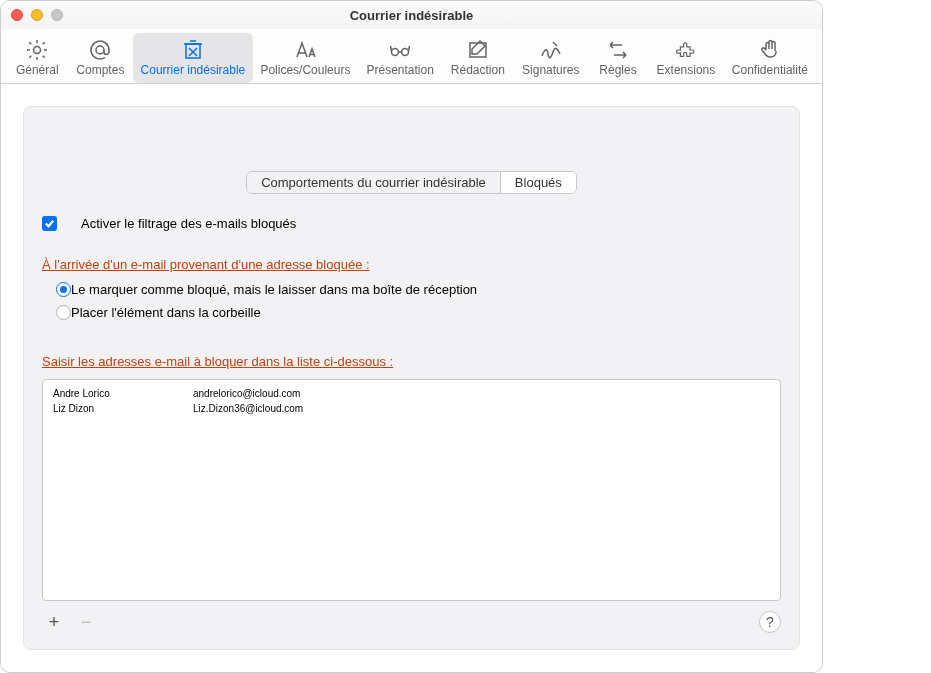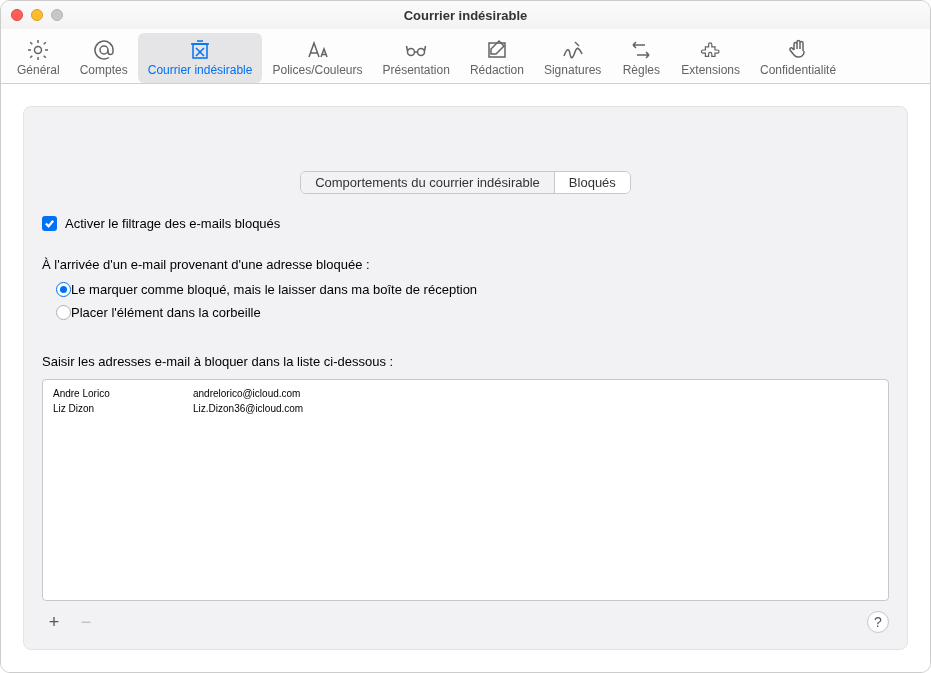--- a/index.html
+++ b/index.html
@@ -6,21 +6,21 @@
     body {
       font-family: -apple-system, BlinkMacSystemFont, "Helvetica Neue", sans-serif;
       font-size: 13px;
       background: #fff;
       color: #000;
       width: 931px;
       height: 673px;
       overflow: hidden;
     }
     .window {
-      width: 931px;
+      width: 823px;
       height: 673px;
       border: 1px solid #ccc;
       border-radius: 10px;
       overflow: hidden;
       background: #fff;
       display: flex;
       flex-direction: column;
     }
     .titlebar {
       height: 28px;
@@ -124,34 +124,35 @@
       border-right: 1px solid #c7c7cc;
     }
     .segmented .seg:last-child { border-right: none; }
     .segmented .seg.active {
       background: #fff;
       font-weight: 400;
     }
     .checkbox-row {
       display: flex;
       align-items: center;
-      gap: 8px;
+      gap: 24px;
       margin-bottom: 26px;
     }
     .mac-checkbox {
       width: 15px; height: 15px;
       border-radius: 3px;
       background: #0070f5;
       display: flex; align-items: center; justify-content: center;
     }
     .mac-checkbox svg { width: 11px; height: 11px; stroke: #fff; stroke-width: 2.5; fill: none; }
     .section-label {
       font-size: 13px;
-      color: #000000;
+      color: #c2410c;
       margin-bottom: 10px;
+      text-decoration: underline;
     }
     .radio-group {
       padding-left: 14px;
       margin-bottom: 26px;
     }
     .radio-row {
       display: flex;
       align-items: center;
       margin-bottom: 8px;
     }

